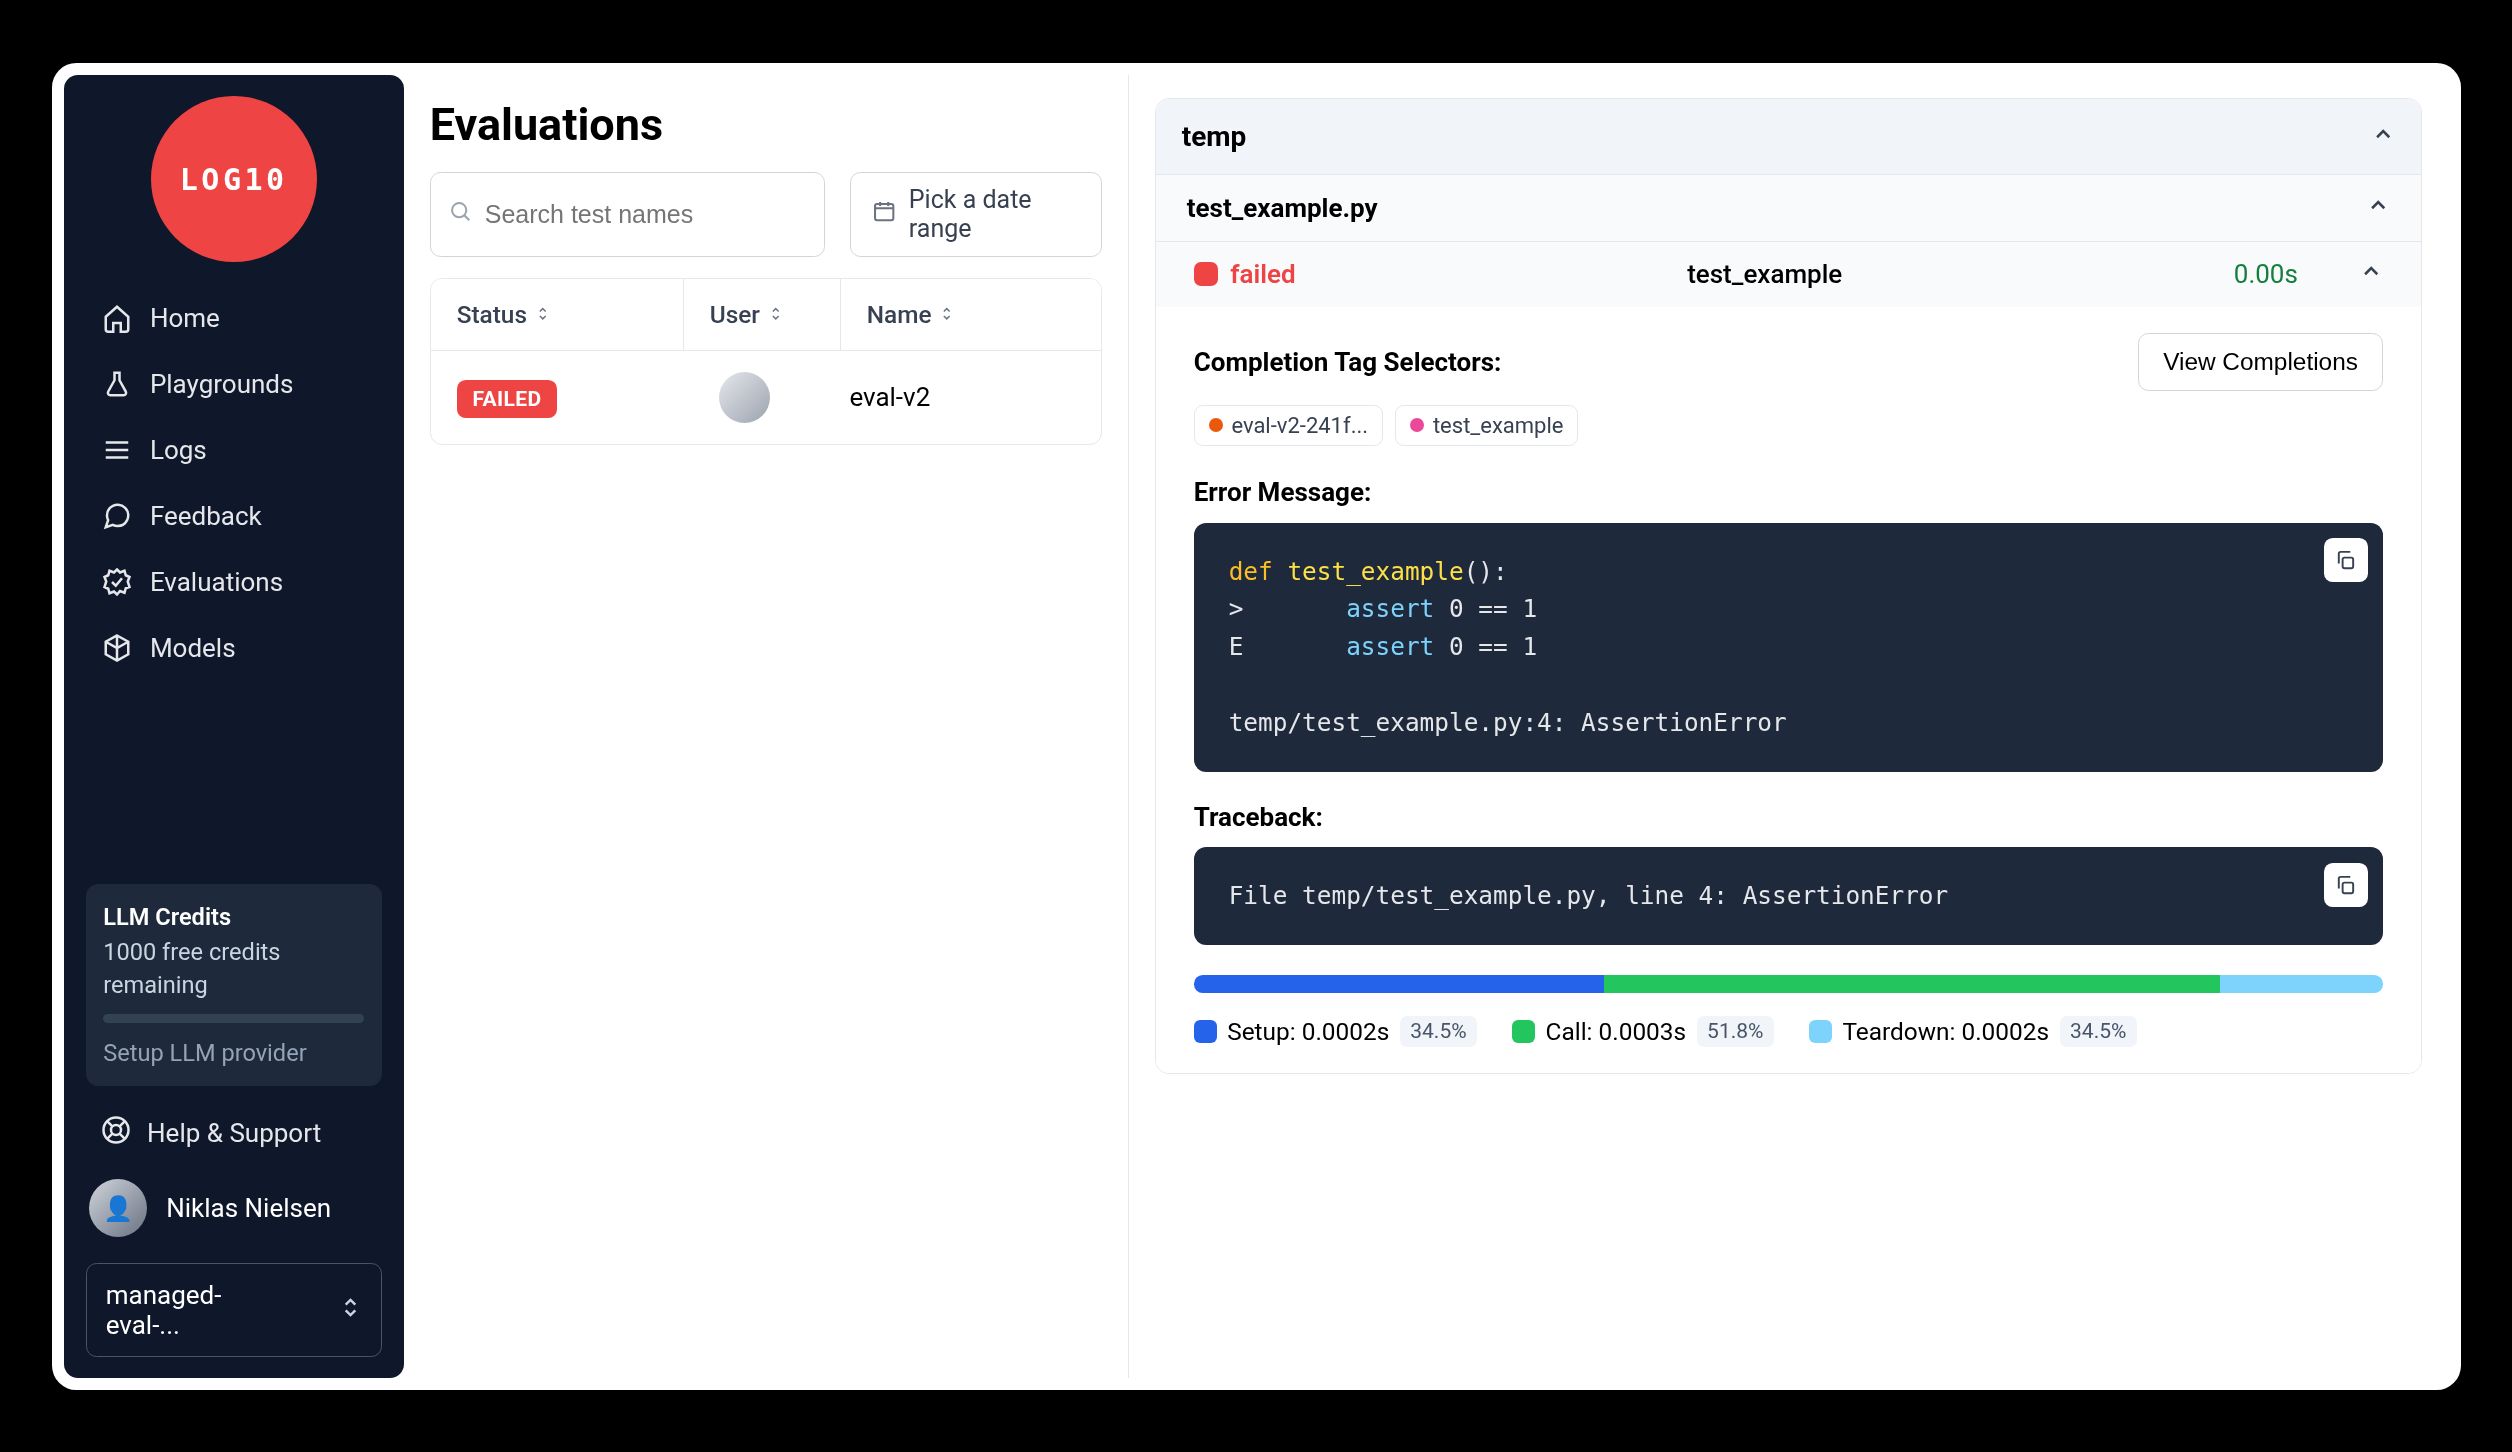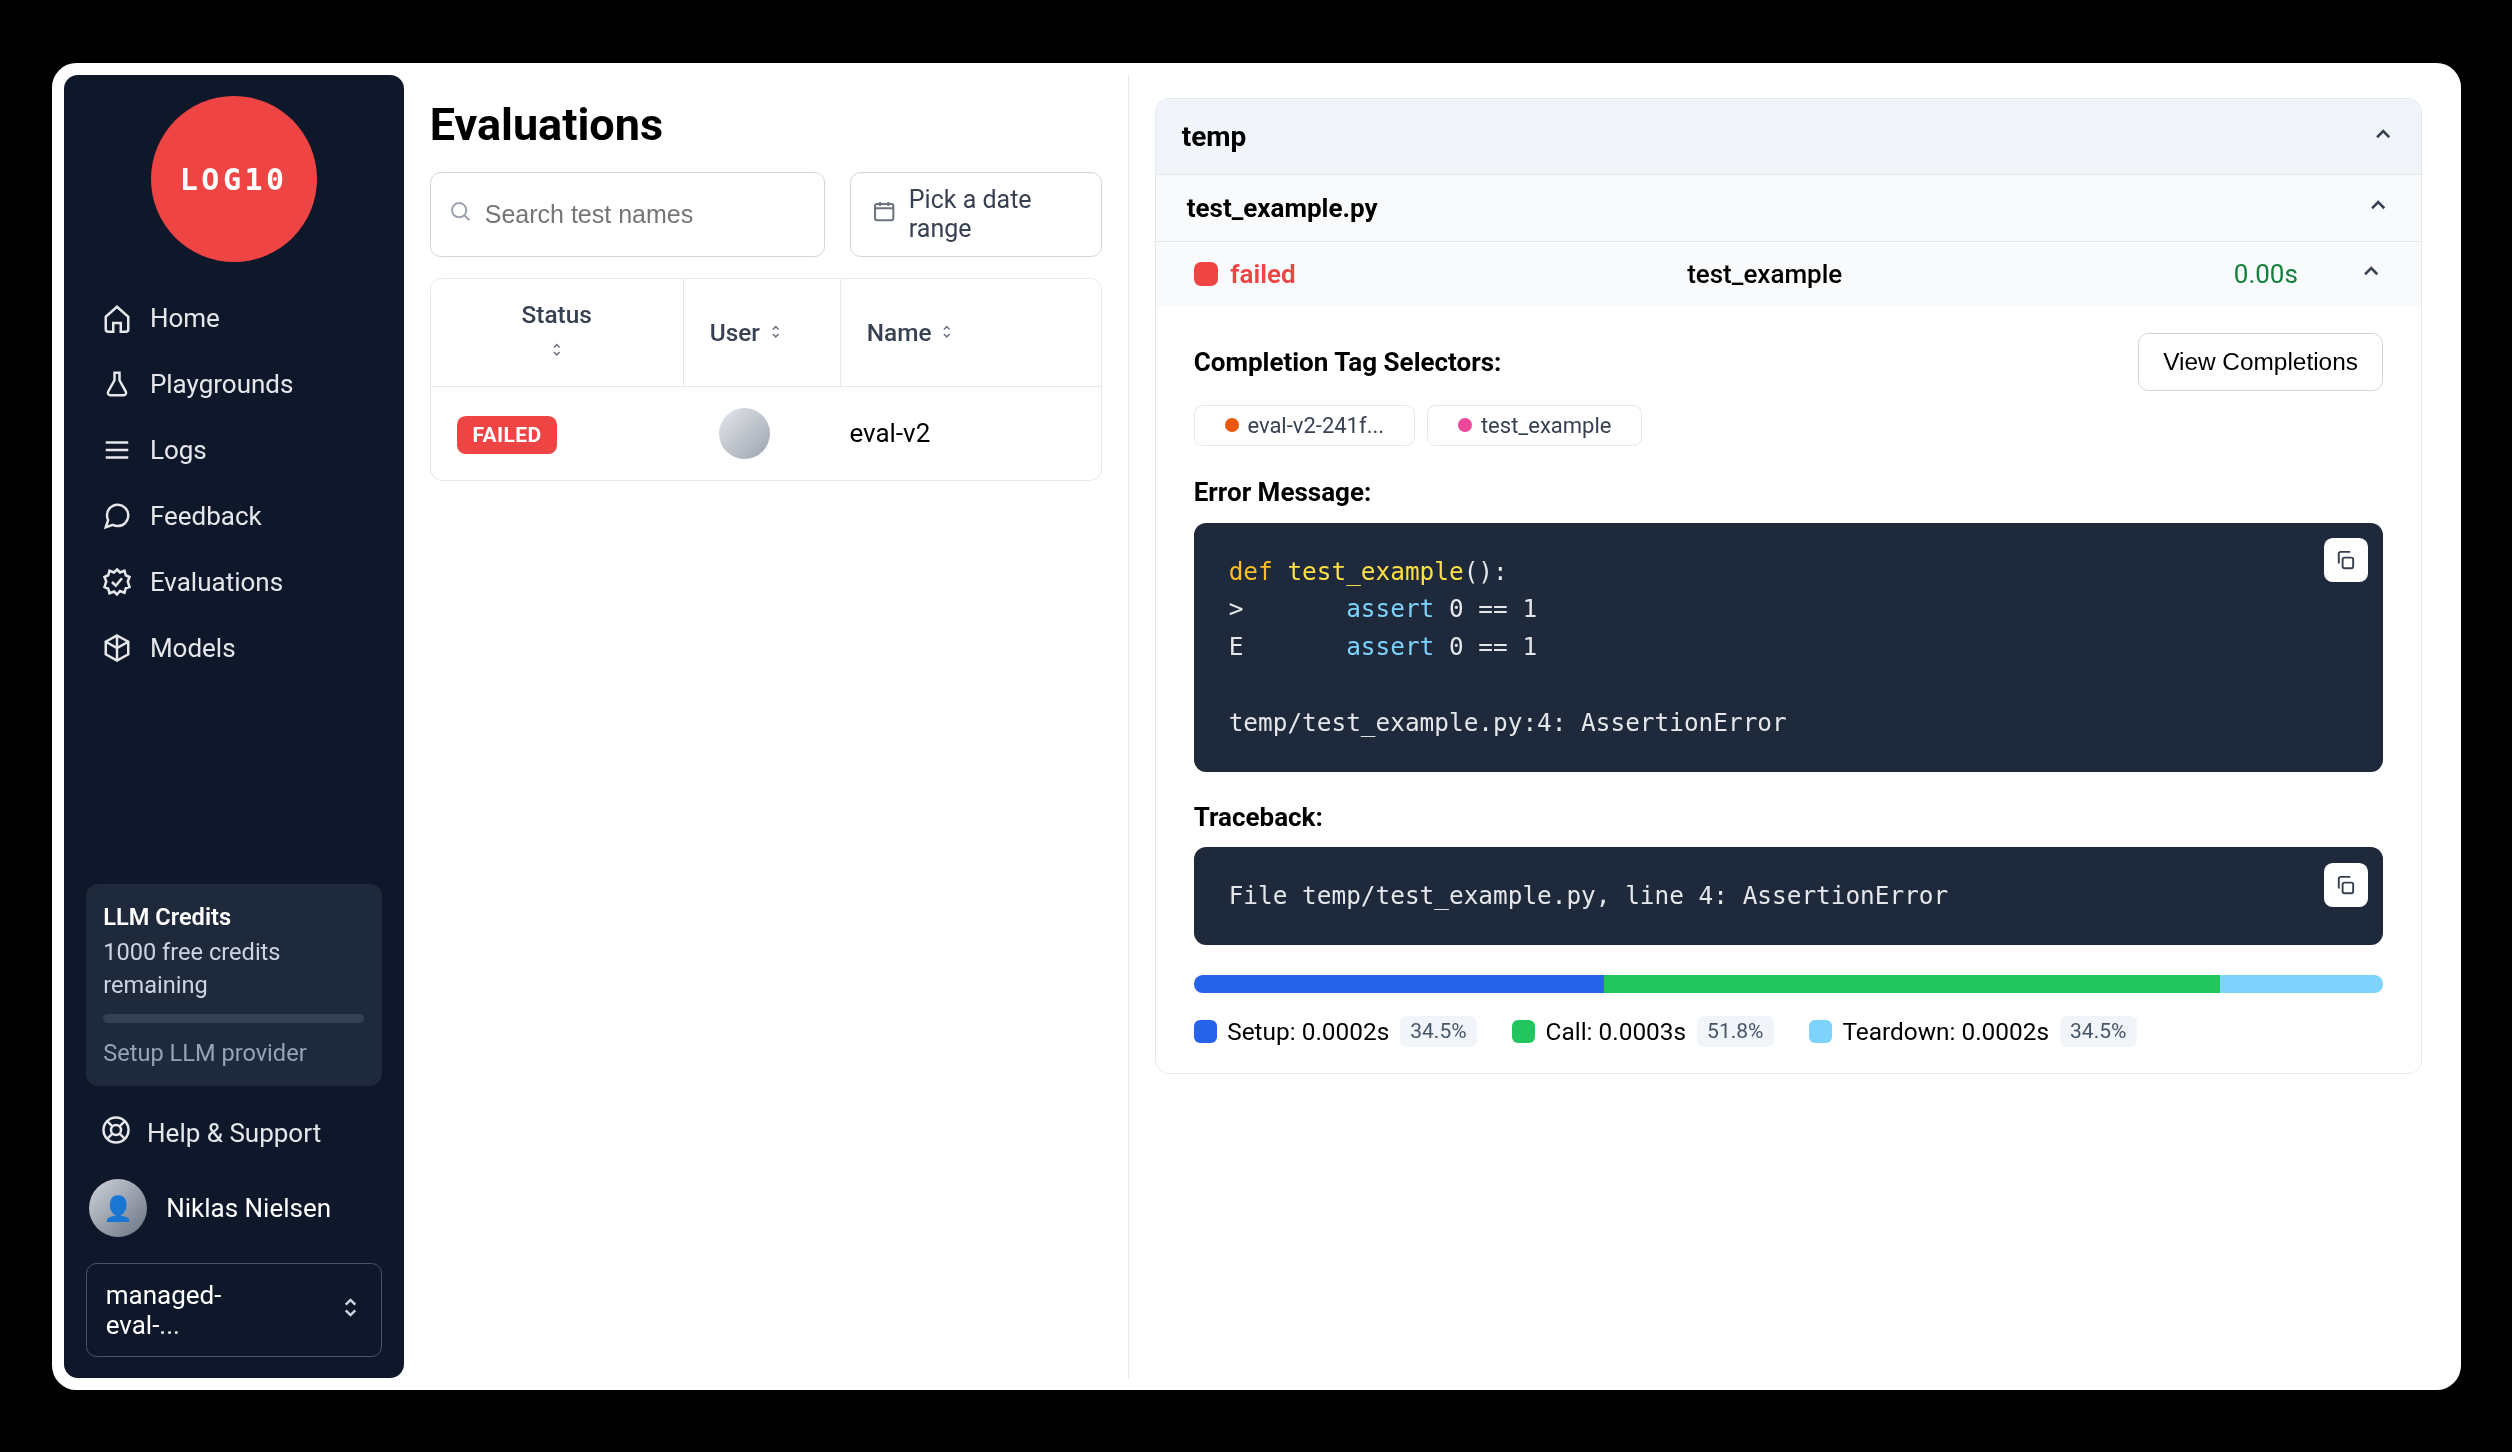--- a/index.html
+++ b/index.html
@@ -94,21 +94,21 @@
   font-size: 25px; color: #374151; cursor: pointer; background: #fff;
 }
 .date-btn svg { width: 24.4px; height: 24.4px; stroke: #6b7280; stroke-width: 2; fill: none; }
 .table-wrap { border: 0.9px solid #e5e7eb; border-radius: 12.2px; overflow: hidden; }
 .thead { display: flex; background: #fff; border-bottom: 0.9px solid #e5e7eb; }
 .th {
   padding: 21px 26px; font-size: 24.4px; font-weight: 500; color: #374151;
   display: flex; align-items: center; gap: 7px; border-right: 0.9px solid #e5e7eb;
 }
 .th:last-child { border-right: none; }
-.th-status { width: 253px; flex-direction: column; }
+.th-status { width: 253px; }
 .th-user { width: 157px; }
 .th-name { flex: 1; }
 .sort-icon svg { width: 17.5px; height: 17.5px; stroke: #6b7280; stroke-width: 2; fill: none; }
 .trow { display: flex; align-items: center; padding: 10.5px 0; }
 .td { padding: 10.5px 26px; }
 .td-status { width: 253px; }
 .td-user { width: 157px; display: flex; justify-content: flex-start; padding-left: 35px; }
 .td-name { flex: 1; font-size: 26px; padding-left: 8.7px; }
 .badge-failed {
   background: #ef4444; color: #fff; font-weight: 700;
@@ -150,21 +150,21 @@
 .test-body { padding: 26px 38px; background: #fff; }
 .ct-row { display: flex; justify-content: space-between; align-items: center; margin-bottom: 14px; }
 .ct-title { font-size: 26px; font-weight: 700; }
 .view-btn {
   border: 0.9px solid #d1d5db; border-radius: 10.5px;
   padding: 14px 24.4px; font-size: 24.4px; font-weight: 500; cursor: pointer; background: #fff;
 }
 .tags { display: flex; gap: 12.2px; margin-bottom: 31px; }
 .tag {
   border: 0.9px solid #e5e7eb; border-radius: 8.7px;
-  padding: 7px 30px; display: flex; align-items: center; gap: 8.7px;
+  padding: 7px 14px; display: flex; align-items: center; gap: 8.7px;
   font-size: 22px; color: #374151;
 }
 .tag-dot { width: 14px; height: 14px; border-radius: 50%; }
 .dot-orange { background: #ea580c; }
 .dot-pink { background: #ec4899; }
 .section-label { font-size: 26px; font-weight: 700; margin-bottom: 15.7px; }
 .code-block {
   background: #1e293b; border-radius: 12.2px; padding: 30px 35px;
   font-family: ui-monospace, Menlo, Consolas, monospace;
   font-size: 24.4px; color: #e5e7eb; line-height: 1.55;

